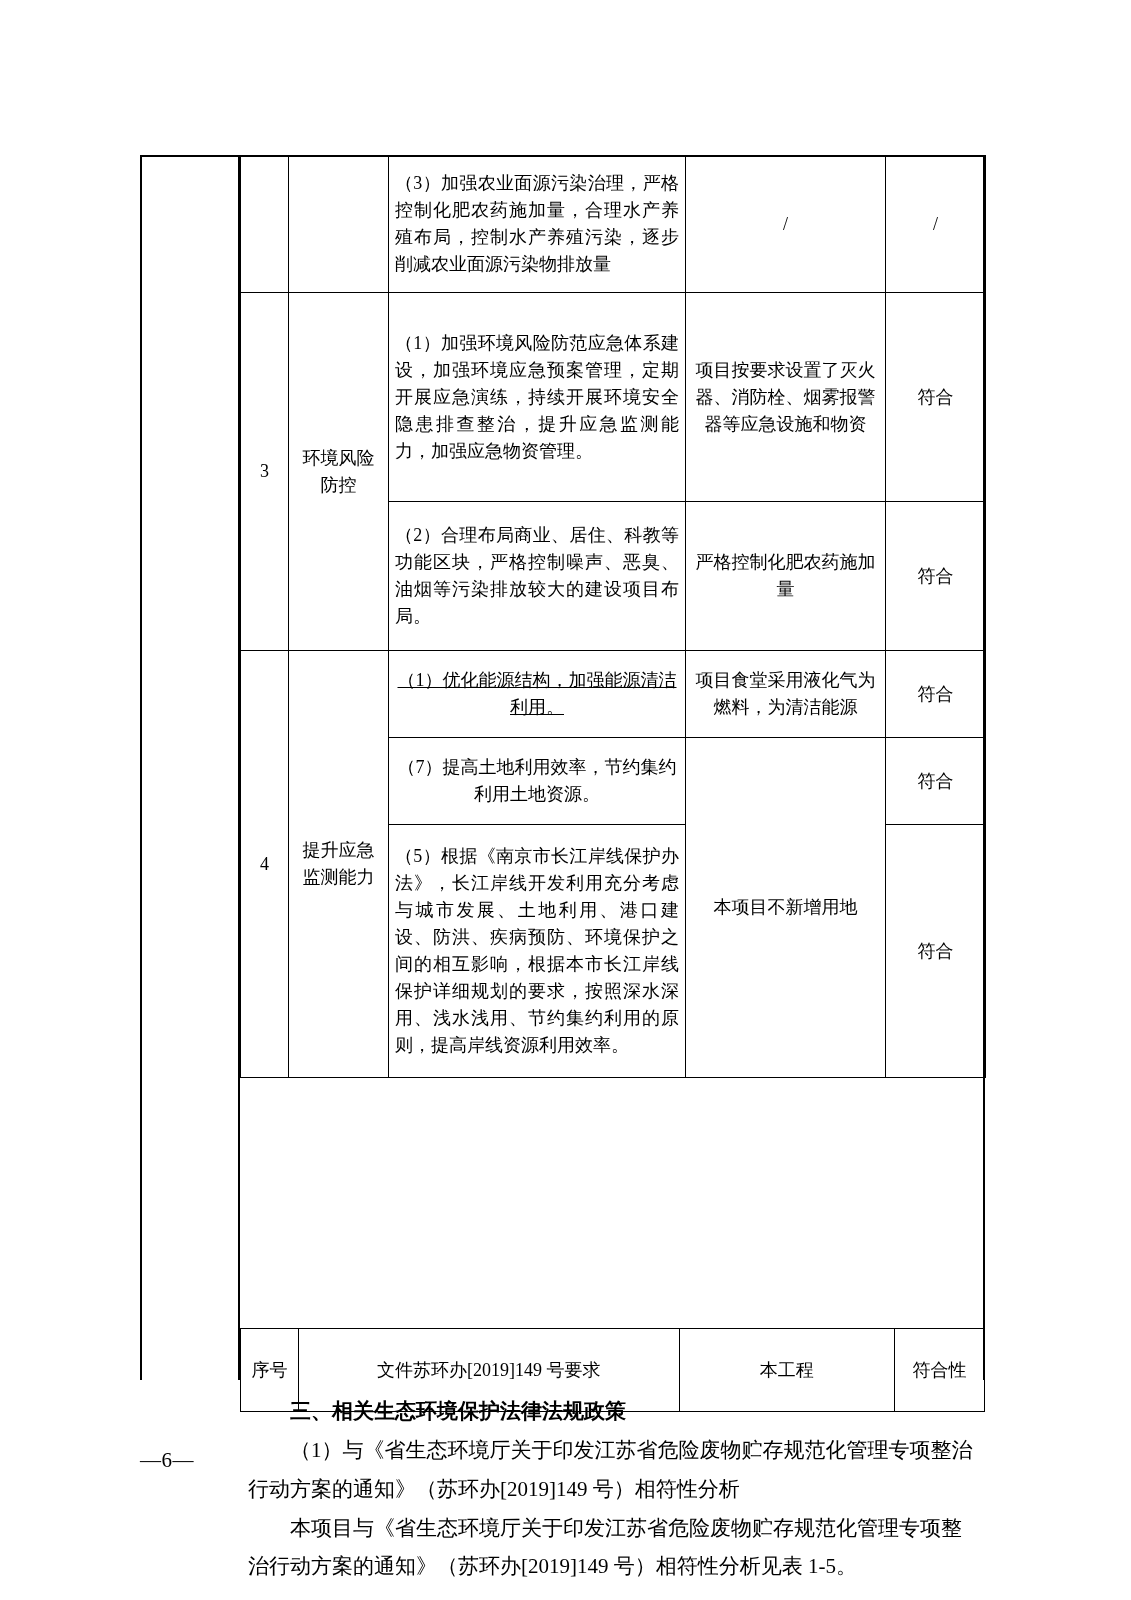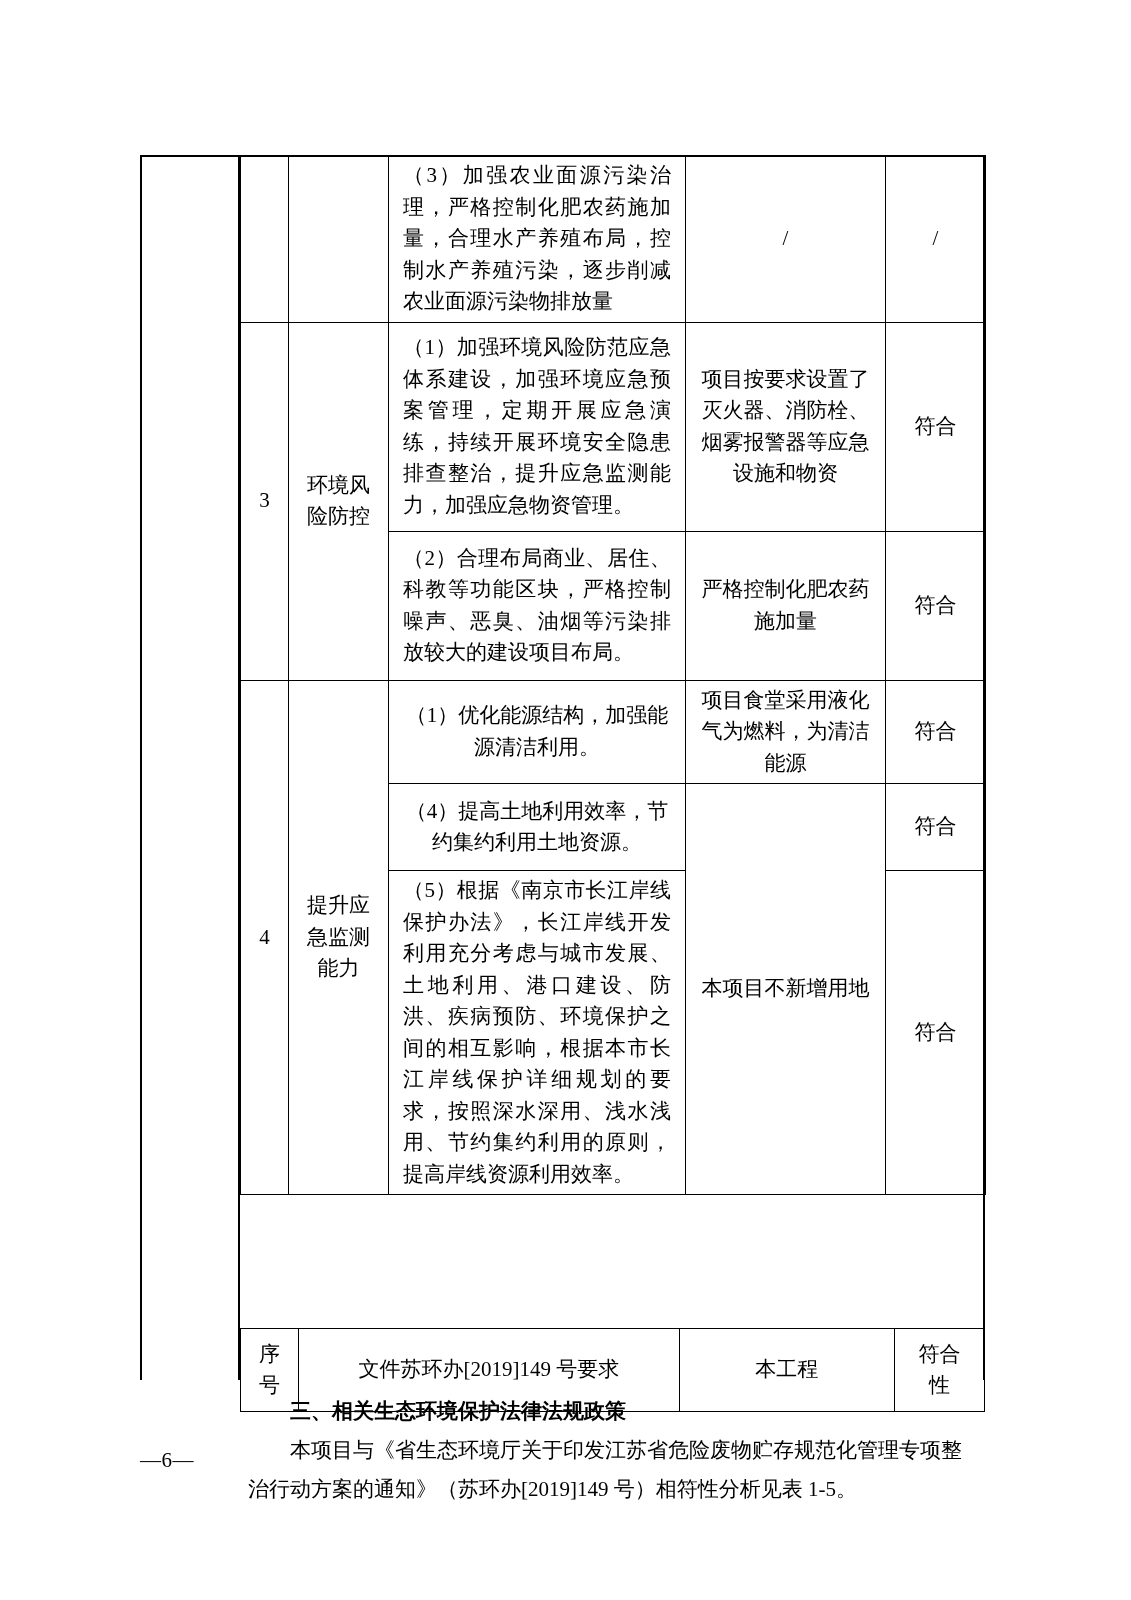--- a/index.html
+++ b/index.html
@@ -42,22 +42,22 @@
     border-right: 2px solid #000;
     box-sizing: border-box;
   }
   table.t {
     border-collapse: collapse;
     table-layout: fixed;
   }
   table.t td {
     border: 1px solid #000;
     vertical-align: middle;
-    padding: 4px 14px;
-    font-size: 21px;
+    padding: 4px 6px;
+    font-size: 18px;
     line-height: 1.5;
     font-family: "Liberation Serif", serif;
   }
   .center { text-align: center; }
   .just { text-align: justify; text-align-last: left; }
 
   
   .table-wrap {
     position: absolute;
     left: 240px;
@@ -155,39 +155,40 @@
         </tr>
         <tr>
           <td class="just" style="height:140px;">（2）合理布局商业、居住、科教等功能区块，严格控制噪声、恶臭、油烟等污染排放较大的建设项目布局。</td>
           <td class="center">严格控制化肥农药施加量</td>
           <td class="center">符合</td>
         </tr>
 
         <tr>
           <td class="center" rowspan="3">4</td>
           <td class="center vert-cat" rowspan="3" style="white-space: normal;">提升应急监测能力</td>
-          <td class="center" style="height:78px;">（1）优化能源结构，加强能源清洁利用。</td>
+          <td class="center" style="height:78px;text-decoration:underline;">（1）优化能源结构，加强能源清洁利用。</td>
           <td class="center">项目食堂采用液化气为燃料，为清洁能源</td>
           <td class="center">符合</td>
         </tr>
         <tr>
-          <td class="center" style="height:78px;">（4）提高土地利用效率，节约集约利用土地资源。</td>
+          <td class="center" style="height:78px;">（7）提高土地利用效率，节约集约利用土地资源。</td>
           <td class="center" rowspan="2">本项目不新增用地</td>
           <td class="center">符合</td>
         </tr>
         <tr>
           <td class="just" style="height:244px;">（5）根据《南京市长江岸线保护办法》，长江岸线开发利用充分考虑与城市发展、土地利用、港口建设、防洪、疾病预防、环境保护之间的相互影响，根据本市长江岸线保护详细规划的要求，按照深水深用、浅水浅用、节约集约利用的原则，提高岸线资源利用效率。</td>
           <td class="center">符合</td>
         </tr>
       </tbody>
     </table>
   </div>
 
   <div class="body-text">
     <p class="sec-head">三、相关生态环境保护法律法规政策</p>
+    <p class="p-ind">（1）与《省生态环境厅关于印发江苏省危险废物贮存规范化管理专项整治行动方案的通知》（苏环办[2019]149 号）相符性分析</p>
     <p class="p-ind">本项目与《省生态环境厅关于印发江苏省危险废物贮存规范化管理专项整治行动方案的通知》（苏环办[2019]149 号）相符性分析见表 1-5。</p>
 
   </div>
 
   <div class="table2-wrap" style="top:1328px;">
     <table class="t t2h">
       <colgroup>
         <col class="c2-no">
           <col class="c2-req">
           <col class="c2-proj">

